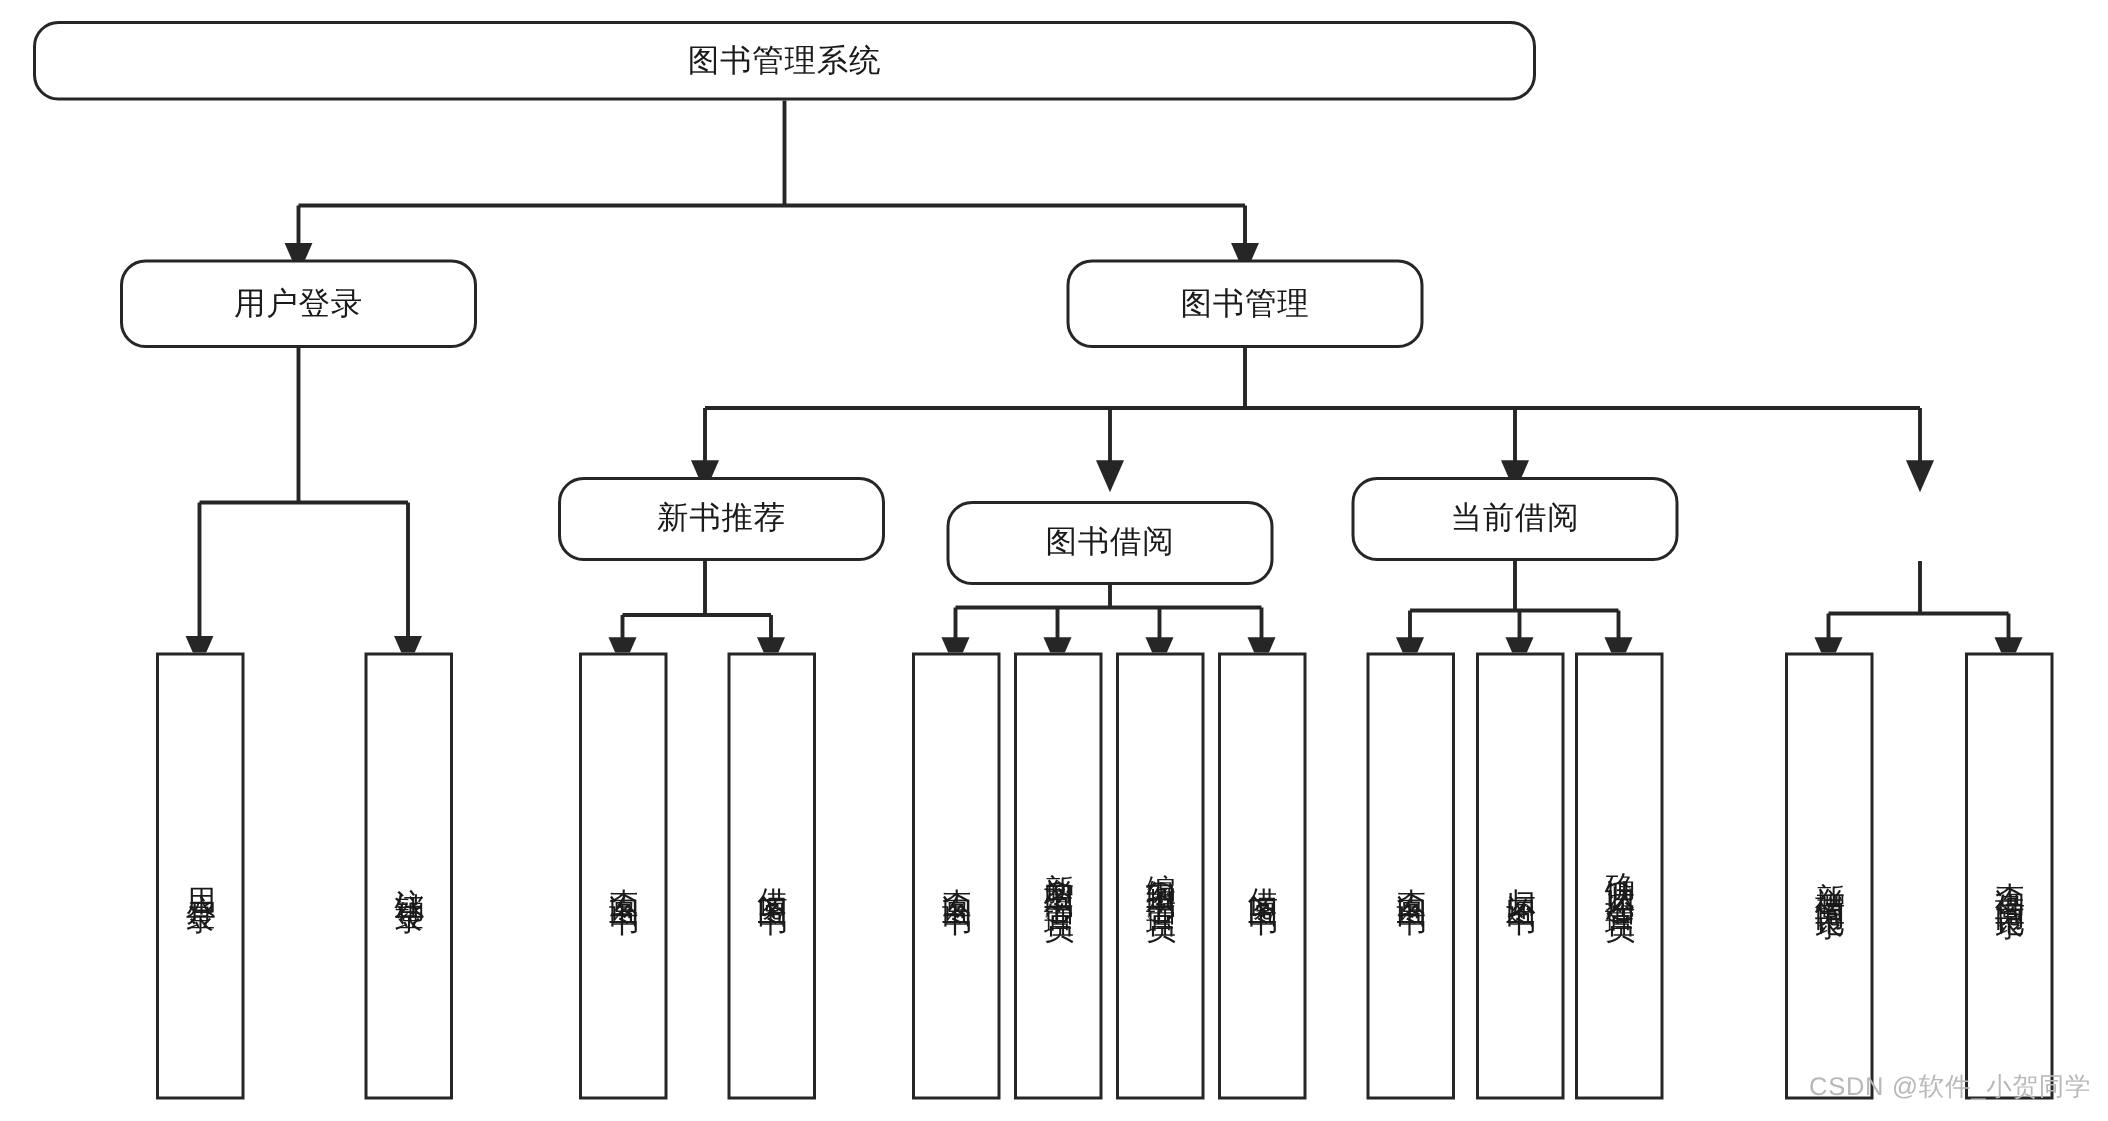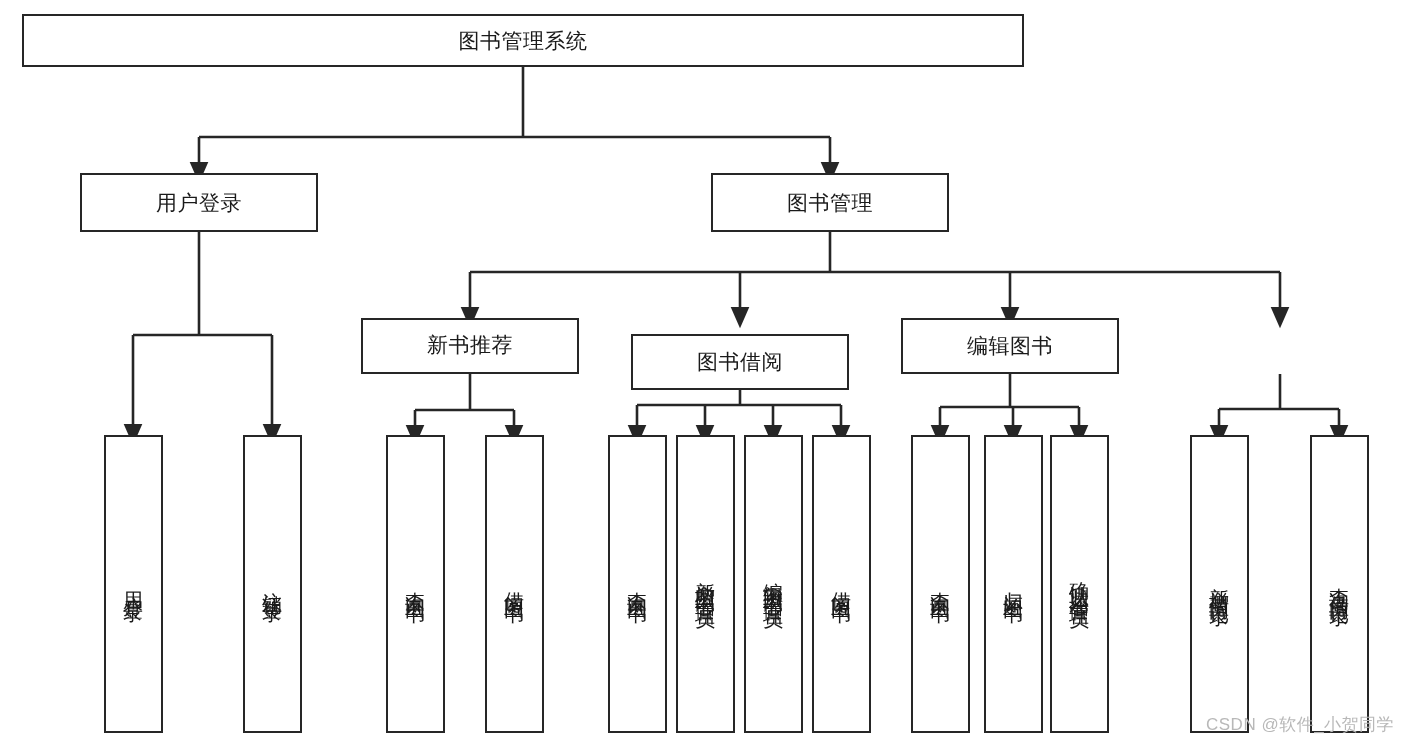--- a/index.html
+++ b/index.html
@@ -34,20 +34,21 @@
     display: flex;
     align-items: center;
     justify-content: center;
     color: #1a1a1a;
   }
   .node-h {
     font-size: 21px;
     line-height: 1.1;
     letter-spacing: 0.5px;
     white-space: nowrap;
+    border-radius: 17px;
   }
   .node-root {
     font-size: 21px;
   }
   .node-v {
     font-size: 20px;
     writing-mode: vertical-rl;
     text-orientation: upright;
     letter-spacing: 4px;
     line-height: 1.0;
@@ -124,28 +125,28 @@
     <span>图书管理系统</span>
   </div>
 
   <div class="node node-h" style="left: 80px; top: 173px; width: 238px; height: 59px; border-color: rgb(38, 38, 38); background: rgb(255, 255, 255); color: rgb(26, 26, 26);">
     <span>用户登录</span>
   </div>
   <div class="node node-h" style="left: 711px; top: 173px; width: 238px; height: 59px; border-color: rgb(38, 38, 38); background: rgb(255, 255, 255); color: rgb(26, 26, 26);">
     <span>图书管理</span>
   </div>
 
-  <div class="node node-h" style="left: 361px; top: 318px; width: 218px; height: 56px; border-color: rgb(38, 38, 38); background: rgb(255, 255, 255); color: rgb(26, 26, 26); font-family: Liberation Serif, serif;">
+  <div class="node node-h" style="left: 372px; top: 318px; width: 218px; height: 56px; border-color: rgb(38, 38, 38); background: rgb(255, 255, 255); color: rgb(26, 26, 26);">
     <span>新书推荐</span>
   </div>
   <div class="node node-h" style="left: 631px; top: 334px; width: 218px; height: 56px; border-color: rgb(38, 38, 38); background: rgb(255, 255, 255); color: rgb(26, 26, 26);">
     <span>图书借阅</span>
   </div>
   <div class="node node-h" style="left: 901px; top: 318px; width: 218px; height: 56px; border-color: rgb(38, 38, 38); background: rgb(255, 255, 255); color: rgb(26, 26, 26);">
-    <span>编辑图书</span>
+    <span>当前借阅</span>
   </div>
 
   <div class="node node-v" style="left: 104px; top: 435px; width: 59px; height: 298px; border-color: rgb(38, 38, 38); background: rgb(255, 255, 255); color: rgb(26, 26, 26);">
     <span>用户登录</span>
   </div>
   <div class="node node-v" style="left: 243px; top: 435px; width: 59px; height: 298px; border-color: rgb(38, 38, 38); background: rgb(255, 255, 255); color: rgb(26, 26, 26);">
     <span>注销登录</span>
   </div>
   <div class="node node-v" style="left: 386px; top: 435px; width: 59px; height: 298px; border-color: rgb(38, 38, 38); background: rgb(255, 255, 255); color: rgb(26, 26, 26);">
     <span>查询图书</span>

